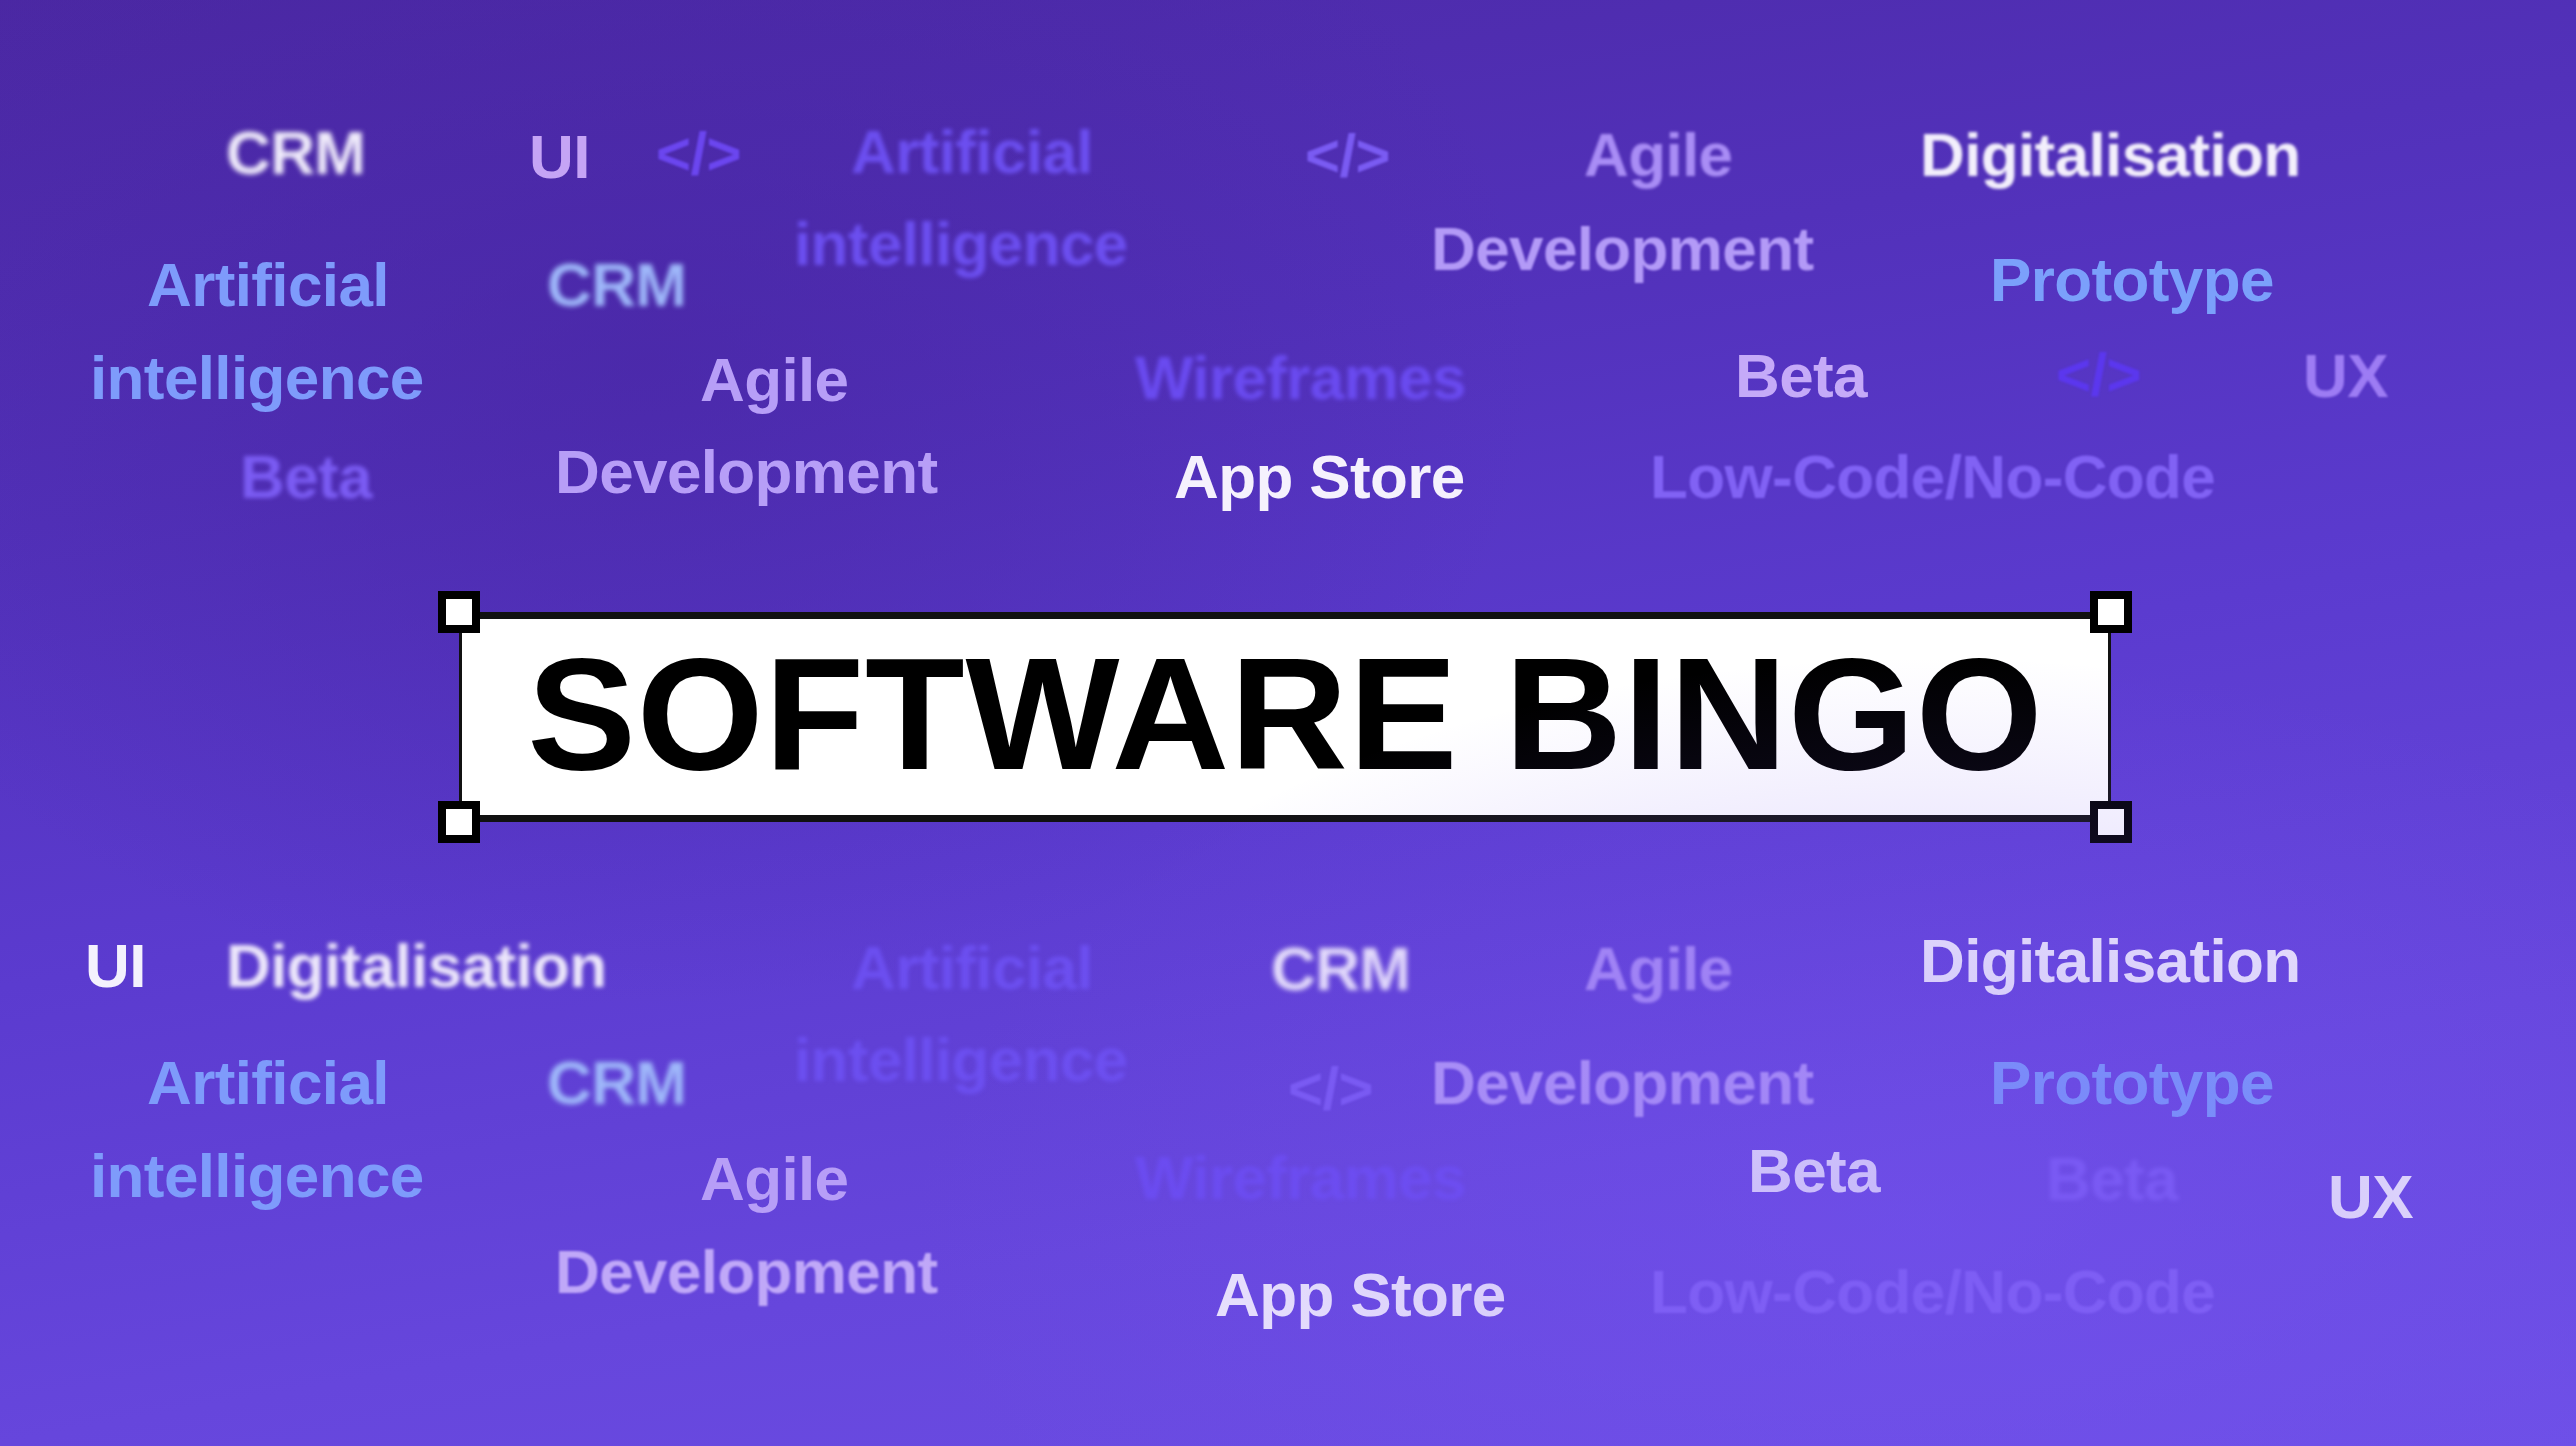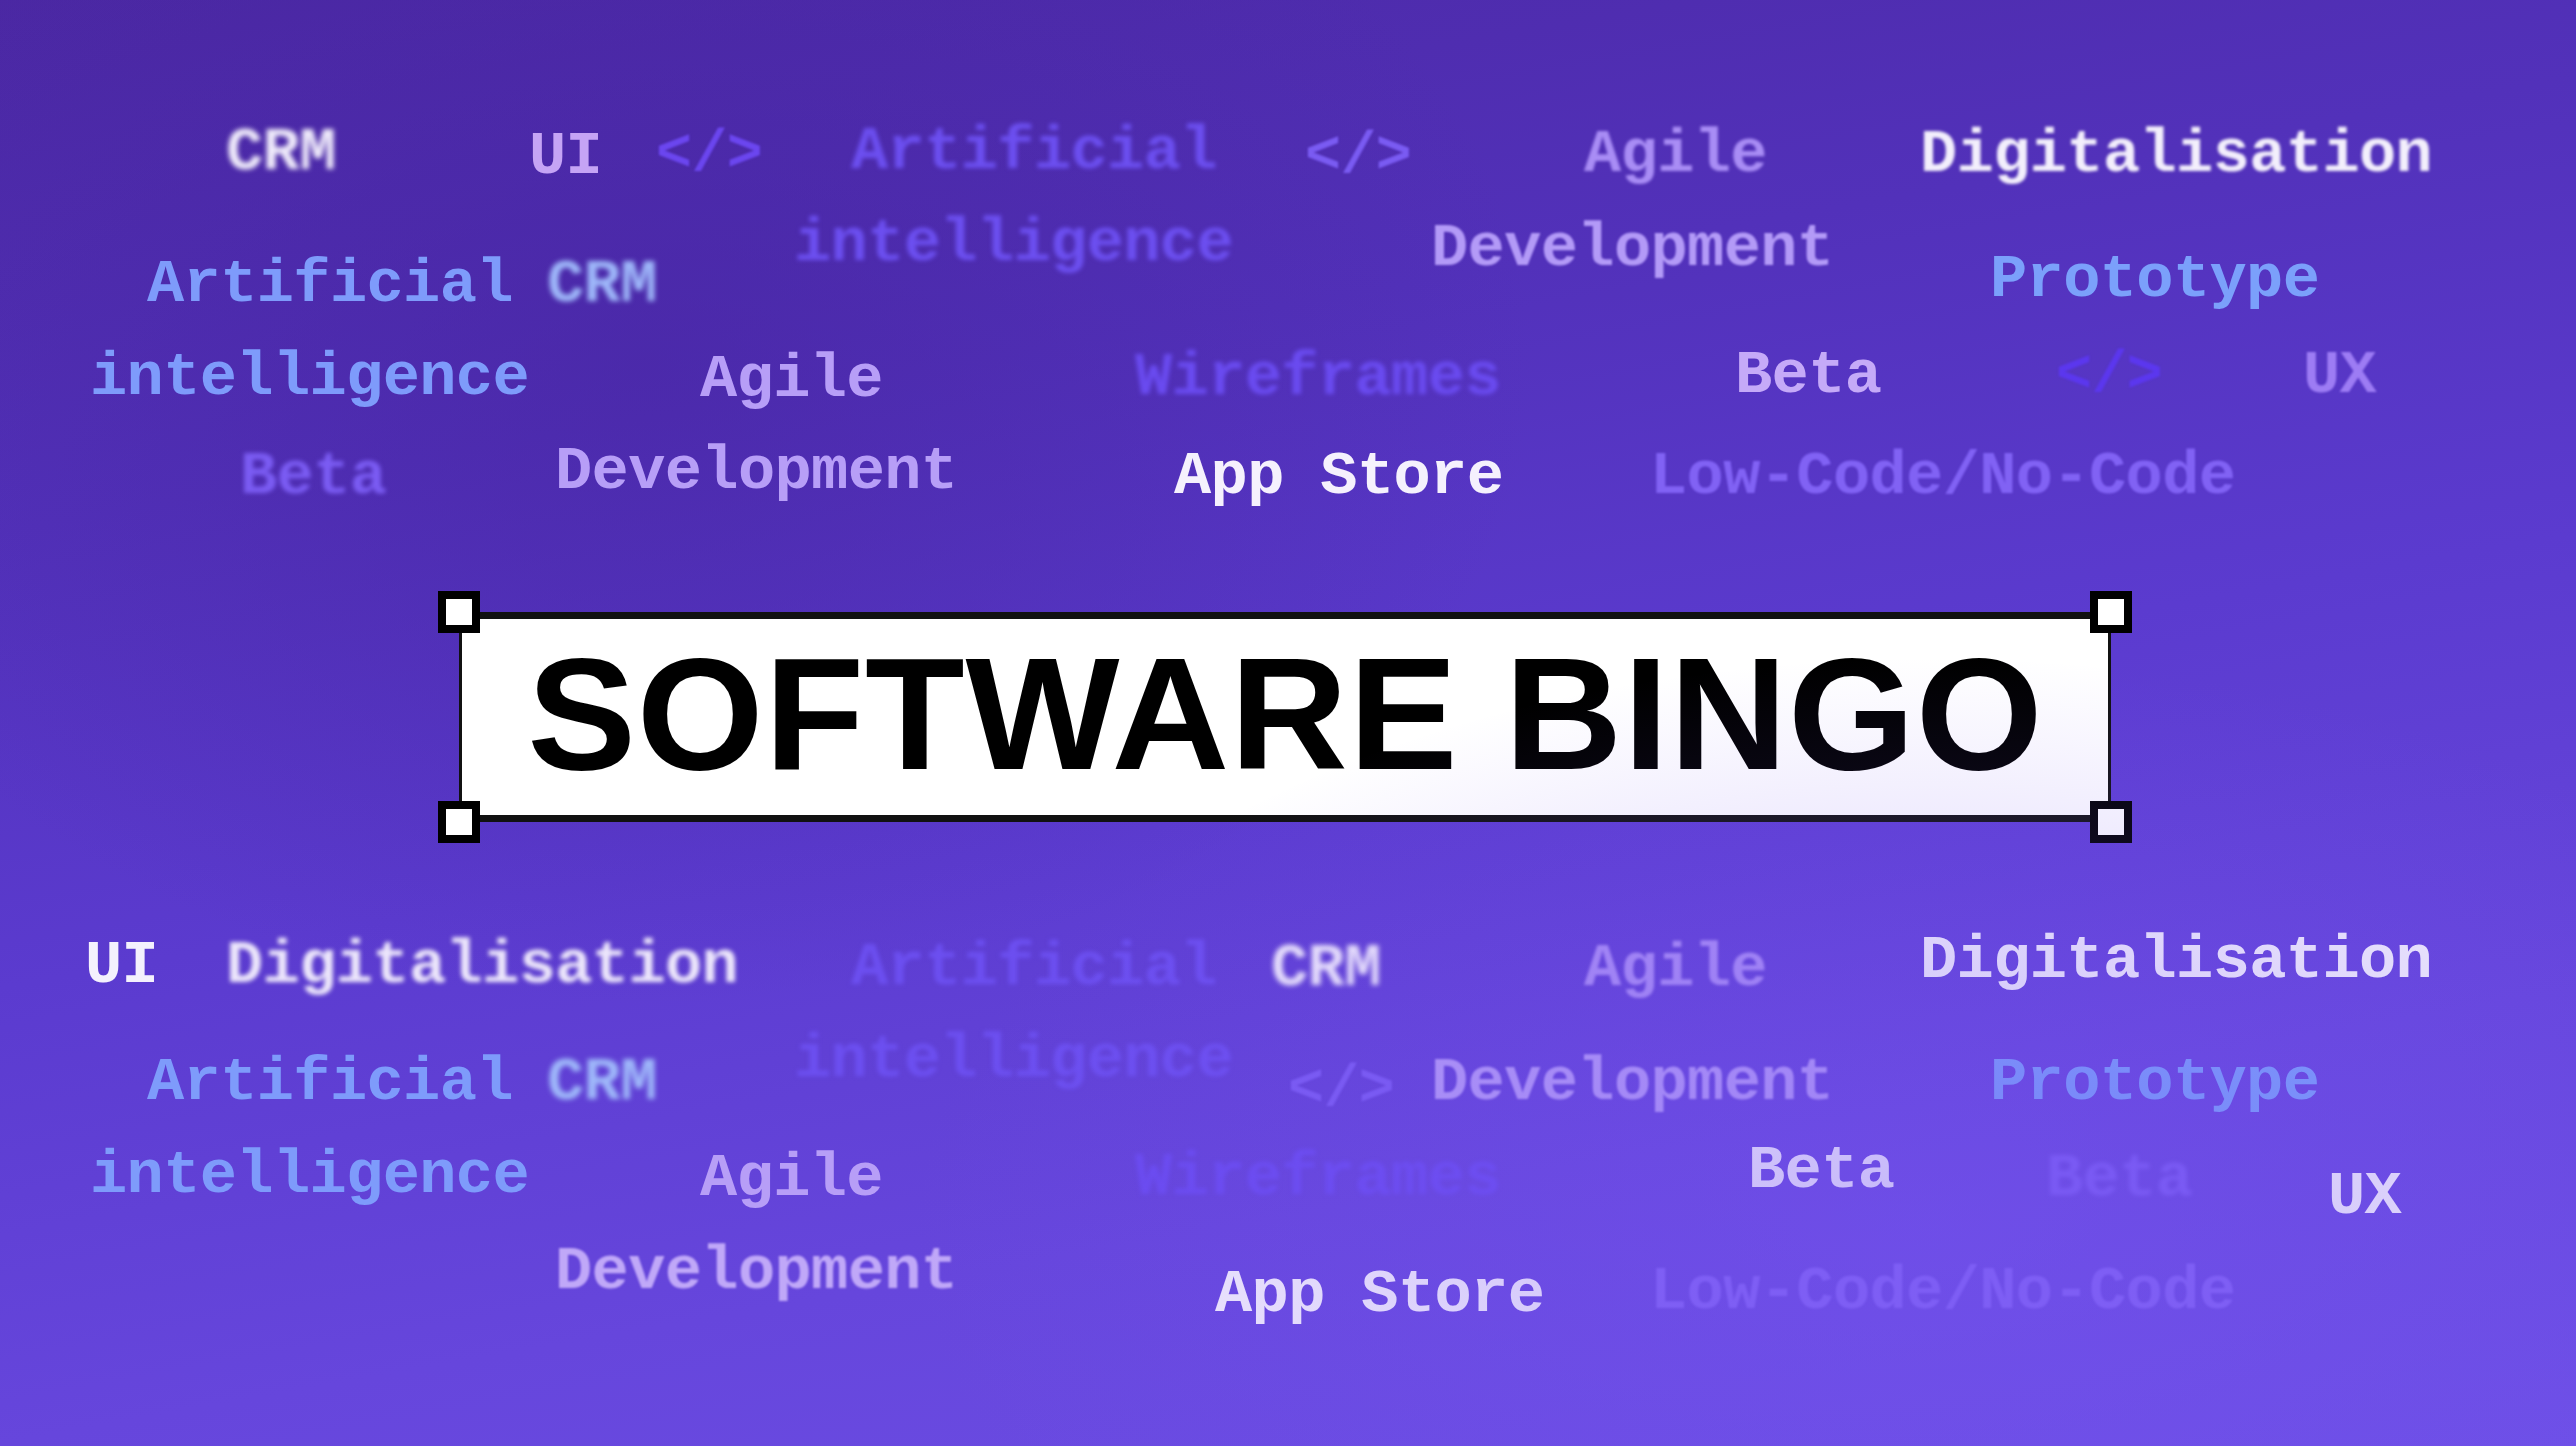--- a/index.html
+++ b/index.html
@@ -38,21 +38,21 @@
     bottom: -25%;
     width: 80%;
     height: 80%;
     background: radial-gradient(ellipse at center, rgba(120,86,245,0.40) 0%, rgba(120,86,245,0) 70%);
     pointer-events: none;
   }
 
   .cloud-word {
     position: absolute;
     white-space: nowrap;
-    font-family: Liberation Mono, monospace;
+    font-family: Liberation Sans, sans-serif;
     font-weight: bold;
     line-height: 1;
     letter-spacing: -0.01em;
     user-select: none;
   }
 
   
   #banner-wrap {
     position: absolute;
     left: 459px;

